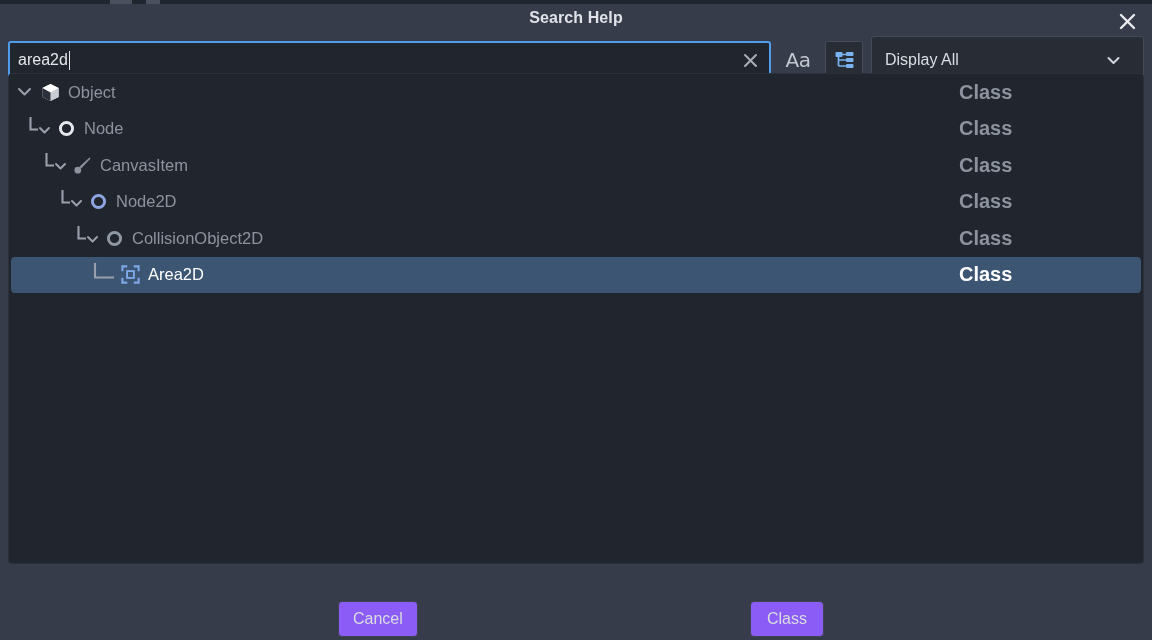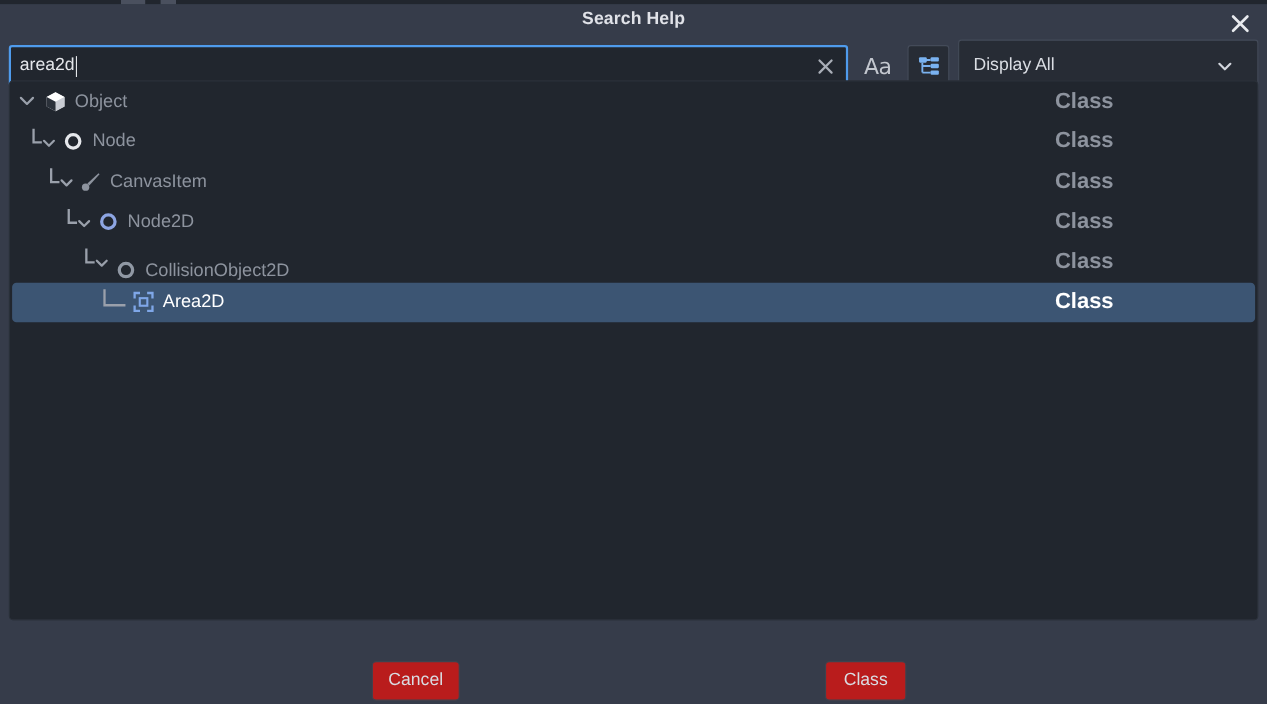--- a/index.html
+++ b/index.html
@@ -233,21 +233,21 @@
     top: 590px;
     left: 0;
     width: 1152px;
     height: 46px;
   }
   .dialog-button {
     position: absolute;
     top: 7px;
     height: 36px;
     min-width: 74px;
-    background: #b91c1c;
+    background: #8b5cf6;
     border: 1px solid #3d434f;
     border-radius: 4px;
     color: #d9dce2;
     font-size: 16px;
     font-family: "Liberation Sans", sans-serif;
     display: flex;
     align-items: center;
     justify-content: center;
     padding: 0 14px;
     cursor: pointer;
@@ -375,21 +375,21 @@
             <span class="row-icon">
               <svg width="19" height="19" viewBox="0 0 20 20">
                 <circle cx="10" cy="10" r="6.4" fill="none" stroke="#8da5e3" stroke-width="3.1"></circle>
               </svg>
             </span>
             <span class="row-label">Node2D</span>
           </div>
           <span class="row-type">Class</span>
         </div>
         <div class="tree-row">
-          <div class="row-left" style="padding-left: 64px; align-items: flex-end;">
+          <div class="row-left" style="padding-left: 64px;">
             <span class="connector">
               <svg width="28" height="30" viewBox="0 0 28 30">
                 <path d="M3.5 4 L3.5 15.5 L10 15.5" stroke="#9aa0ab" stroke-width="2.1" fill="none" stroke-linecap="square"></path>
                 <path d="M13 14 L17.5 18.5 L22 14" stroke="#9aa0ab" stroke-width="2" fill="none" stroke-linecap="round" stroke-linejoin="round"></path>
               </svg>
             </span>
             <span class="row-icon">
               <svg width="19" height="19" viewBox="0 0 20 20">
                 <circle cx="10" cy="10" r="6.4" fill="none" stroke="#9098a4" stroke-width="3.1"></circle>
               </svg>

